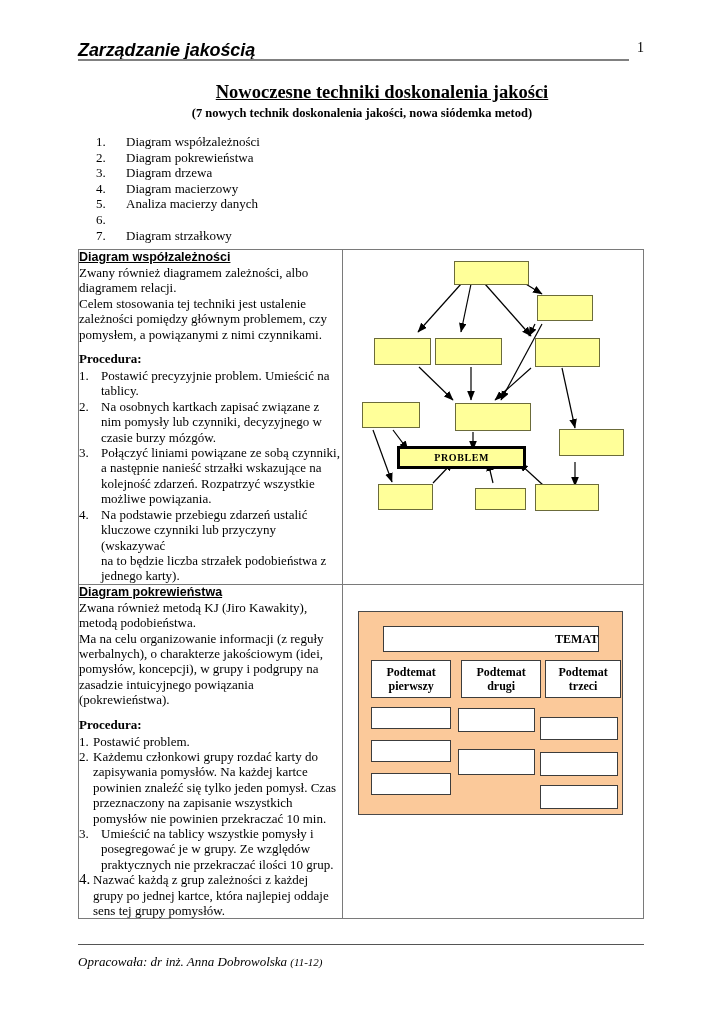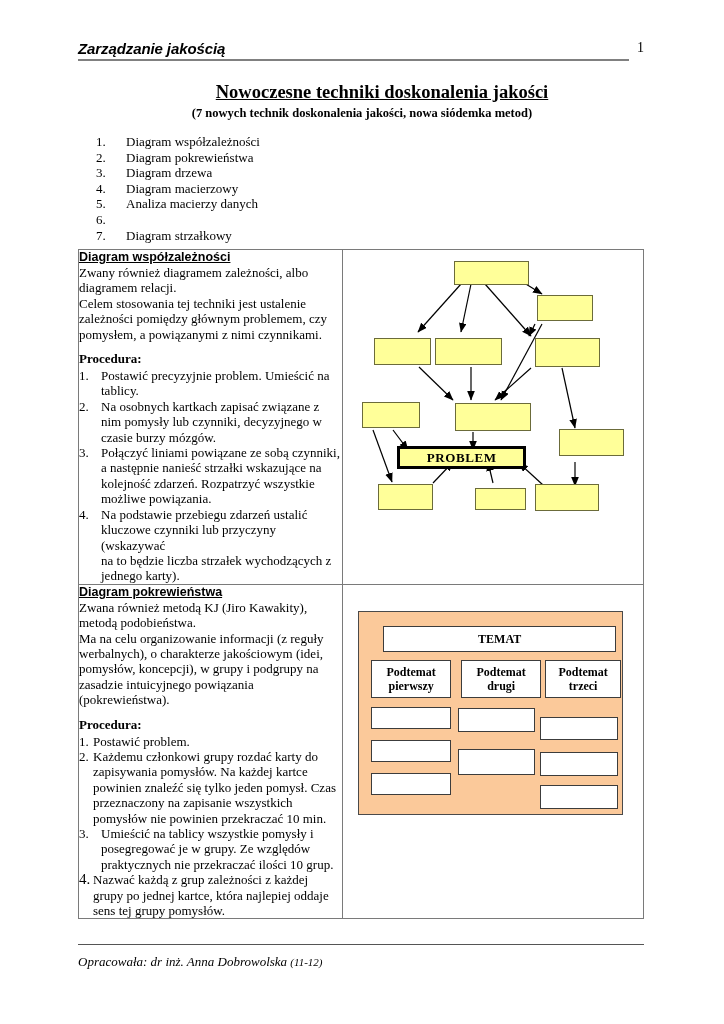--- a/index.html
+++ b/index.html
@@ -24,21 +24,21 @@
     width: 566px;
     height: 22px;
   }
   .header-title {
     position: absolute;
     left: 0;
     top: 0;
     font-family: "Liberation Sans", sans-serif;
     font-style: italic;
     font-weight: bold;
-    font-size: 15px;
+    font-size: 18px;
     letter-spacing: -0.1px;
   }
   .header-page-number {
     position: absolute;
     right: 0;
     top: 0;
     font-size: 14px;
     font-family: "Liberation Serif", serif;
   }
   .header-rule {
@@ -169,21 +169,21 @@
     background: #ffff99;
     border: 1px solid #6b6b3a;
     box-sizing: border-box;
   }
   .node.problem {
     background: #ffff99;
     border: 3px solid #000000;
     display: flex;
     align-items: center;
     justify-content: center;
-    font-size: 13px;
+    font-size: 10px;
     font-weight: bold;
     letter-spacing: 0.6px;
     font-family: "Liberation Serif", serif;
   }
 
   
   .fig-affinity {
     position: relative;
     width: 294px;
     height: 320px;
@@ -322,21 +322,21 @@
           <span class="ind">a następnie  nanieść strzałki wskazujące  na</span>
           <span class="ind">kolejność  zdarzeń. Rozpatrzyć wszystkie</span>
           <span class="ind">możliwe powiązania.</span>
         </span>
       </div>
       <div class="proc-item">
         <span class="pnum">4.</span>
         <span class="ptext">
           <span class="ind">Na podstawie przebiegu zdarzeń ustalić</span>
           <span class="ind">kluczowe czynniki lub przyczyny (wskazywać</span>
-          <span class="ind">na to będzie  liczba strzałek wychodzących z</span>
+          <span class="ind">na to będzie  liczba strzałek podobieństwa z</span>
           <span class="ind">jednego karty).</span>
         </span>
       </div>
     </td>
 
     <td class="cell-figure">
       <div class="fig-relations">
         <svg width="294" height="292" viewBox="0 0 294 292">
           <defs>
             <marker id="ah" markerWidth="9" markerHeight="9" refX="7.5" refY="3.2" orient="auto">
@@ -426,21 +426,21 @@
           <span class="ind">Nazwać każdą z grup zależności  z każdej</span>
           <span class="ind">grupy po jednej kartce, która najlepiej oddaje</span>
           <span class="ind">sens tej grupy pomysłów.</span>
         </span>
       </div>
     </td>
 
     <td class="cell-figure">
       <div class="fig-affinity">
         <div class="affinity-panel">
-          <div class="aff-box titled" style="left:24px; top:14px; width:233px; height:26px;">
+          <div class="aff-box titled" style="left:24px; top:14px; width:216px; height:26px;justify-content:flex-end;">
                 <span>TEMAT</span>
               </div>
 
           <div class="aff-box titled" style="left:12px; top:48px; width:80px; height:38px;">
             <span>
               <span>Podtemat</span><br>
               <span>pierwszy</span>
             </span>
           </div>
           <div class="aff-box titled" style="left:102px; top:48px; width:80px; height:38px;">

